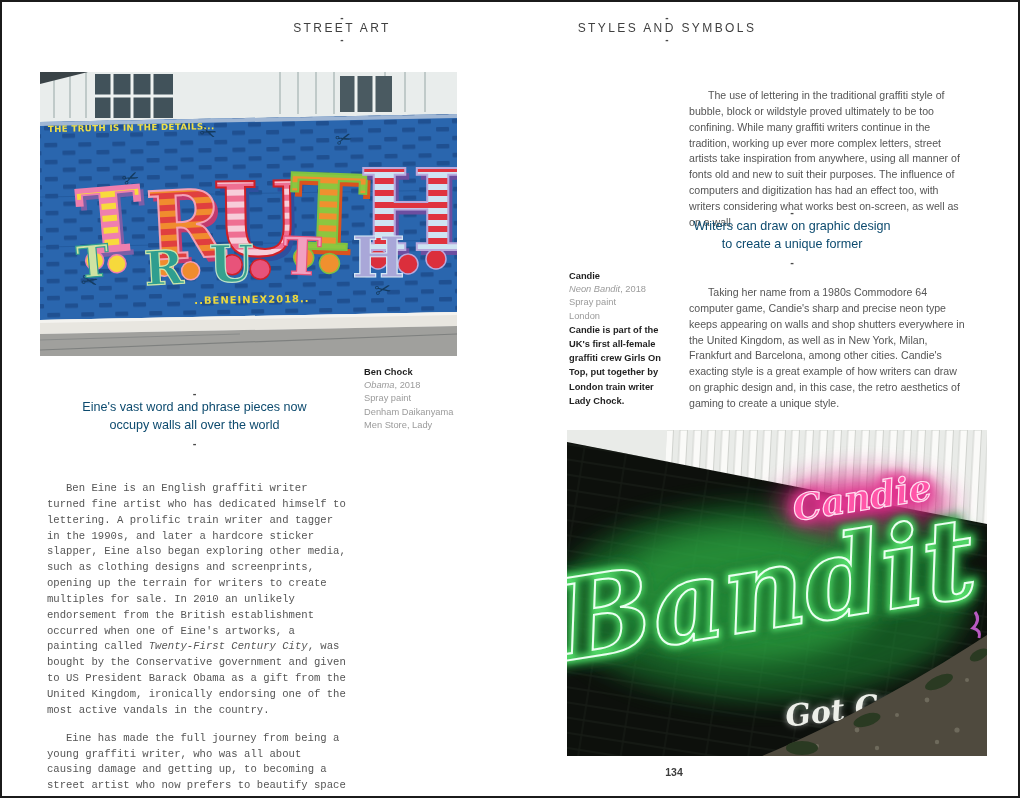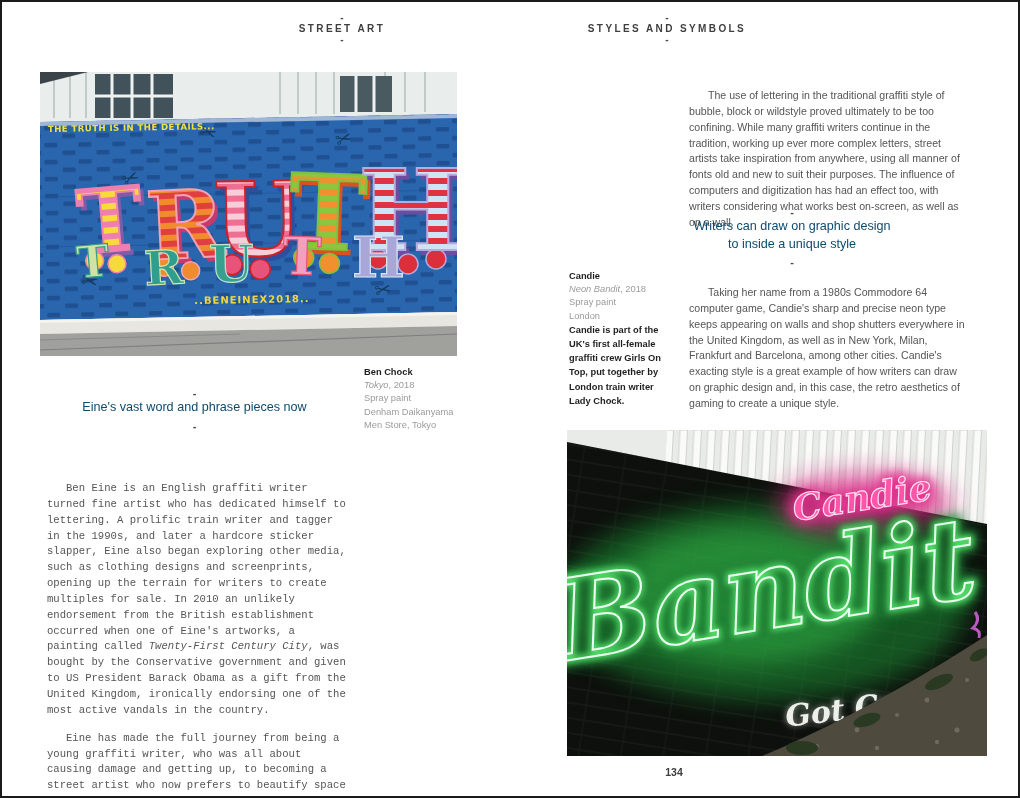--- a/index.html
+++ b/index.html
@@ -3,21 +3,21 @@
 <meta charset="utf-8">
 <style>
   html,body{margin:0;padding:0;background:#fff;}
   .sheet{position:relative;width:1020px;height:798px;background:#ffffff;
          border:2px solid #1b1b1b;box-sizing:border-box;overflow:hidden;
          font-family:"Liberation Sans",sans-serif;color:#3c3c3c;}
   .abs{position:absolute;}
   
   .runhead{text-align:center;}
   .runhead .dash{font-size:10px;font-weight:700;color:#4a4a4a;line-height:9px;}
-  .runhead .rh-title{font-size:10px;font-weight:700;letter-spacing:2.4px;color:#3f3f3f;line-height:13px;}
+  .runhead .rh-title{font-size:12px;font-weight:400;letter-spacing:2.4px;color:#3f3f3f;line-height:13px;}
   
   .midhead{text-align:center;}
   .midhead .dash{font-size:11px;font-weight:700;color:#4a4a4a;line-height:12px;}
   .midhead .hl{font-size:12.6px;font-weight:400;color:#0c4a6e;line-height:17.5px;}
   
   .bodycopy{font-size:10.6px;line-height:15.85px;color:#555555;text-align:left;}
   .bodycopy p{margin:12px;text-indent:19px;}
   .bodycopy .it{font-style:italic;}
   
   .caption{font-size:9.3px;line-height:13.2px;}
@@ -162,29 +162,30 @@
       <polygon points="0,248 417,240 417,243 0,251" fill="#f4f3ef"></polygon>
       <polygon points="0,262 417,254 417,284 0,284" fill="#a0a09d"></polygon>
       <line x1="0" y1="278" x2="417" y2="262" stroke="#7e807f" stroke-width="1.2"></line>
       <line x1="0" y1="268" x2="200" y2="262" stroke="#8a8c8b" stroke-width="1"></line>
     </svg>
   </div>
 
   <div class="abs midhead" style="left:45px;top:385px;width:295px;">
     <div class="dash">-</div>
     <div class="hl">Eine's vast word and phrase pieces now</div>
+    <div class="hl">occupy walls all over the world</div>
     <div class="dash" style="margin-top:3px;">-</div>
   </div>
 
   <div class="abs caption" style="left:362px;top:364px;width:100px;">
     <div class="artist">Ben Chock</div>
-    <div class="meta"><span class="it">Tokyo</span><span>, 2018</span></div>
+    <div class="meta"><span class="it">Obama</span><span>, 2018</span></div>
     <div class="meta">Spray paint</div>
     <div class="meta">Denham Daikanyama</div>
-    <div class="meta">Men Store, Tokyo</div>
+    <div class="meta">Men Store, Lady</div>
   </div>
 
   <div class="abs bodycopy" style="left:33px;top:467px;width:327px;font-family:Liberation Mono, monospace;">
     <p><span>Ben Eine is an English graffiti writer turned fine artist who has dedicated himself to lettering. A prolific train writer and tagger in the 1990s, and later a hardcore sticker slapper, Eine also began exploring other media, such as clothing designs and screenprints, opening up the terrain for writers to create multiples for sale. In 2010 an unlikely endorsement from the British establishment occurred when one of Eine's artworks, a painting called </span><span class="it">Twenty-First Century City</span><span>, was bought by the Conservative government and given to US President Barack Obama as a gift from the United Kingdom, ironically endorsing one of the most active vandals in the country.</span></p>
     <p>Eine has made the full journey from being a young graffiti writer, who was all about causing damage and getting up, to becoming a street artist who now prefers to beautify space rather than bomb it. In 2015 he completed a huge mural on the walls of the British Embassy in Abu Dhabi, stating 'Beauty is in the eye of the beholder'. His vast word and phrase pieces now occupy walls all over the world, not only on the outside, but on the inside too, in the homes of collectors and former presidents.</p>
   </div>
 
   <div class="abs pagenum" style="left:319px;top:764px;width:36px;margin-top:40px;">114</div>
 
   <div class="abs runhead" style="left:565px;top:11px;width:200px;">
@@ -193,21 +194,21 @@
     <div class="dash">-</div>
   </div>
 
   <div class="abs bodycopy" style="left:675px;top:74px;width:303px;">
     <p>The use of lettering in the traditional graffiti style of bubble, block or wildstyle proved ultimately to be too confining. While many graffiti writers continue in the tradition, working up ever more complex letters, street artists take inspiration from anywhere, using all manner of fonts old and new to suit their purposes. The influence of computers and digitization has had an effect too, with writers considering what works best on-screen, as well as on a wall.</p>
   </div>
 
   <div class="abs midhead" style="left:640px;top:204px;width:300px;">
     <div class="dash">-</div>
     <div class="hl">Writers can draw on graphic design</div>
-    <div class="hl">to inside a unique style</div>
+    <div class="hl">to create a unique former</div>
     <div class="dash" style="margin-top:3px;">-</div>
   </div>
 
   <div class="abs caption" style="left:567px;top:268px;width:104px;">
     <div class="artist">Candie</div>
     <div class="meta"><span class="it">Neon Bandit</span><span>, 2018</span></div>
     <div class="meta">Spray paint</div>
     <div class="meta">London</div>
     <div class="note">Candie is part of the UK's first all-female graffiti crew Girls On Top, put together by London train writer Lady Chock.</div>
   </div>

